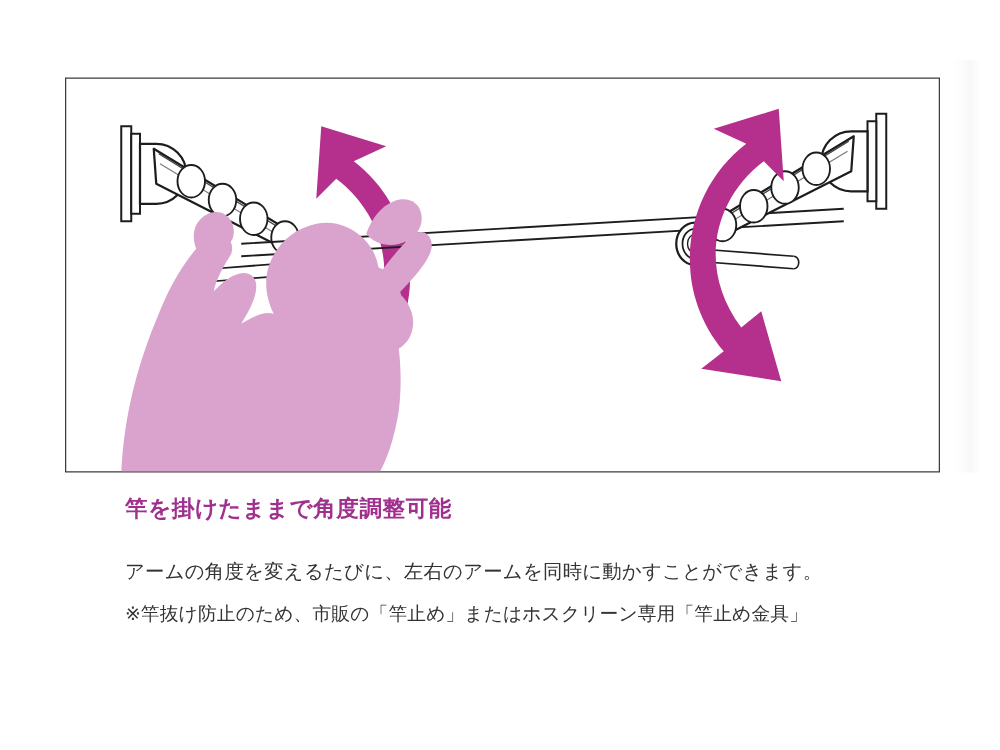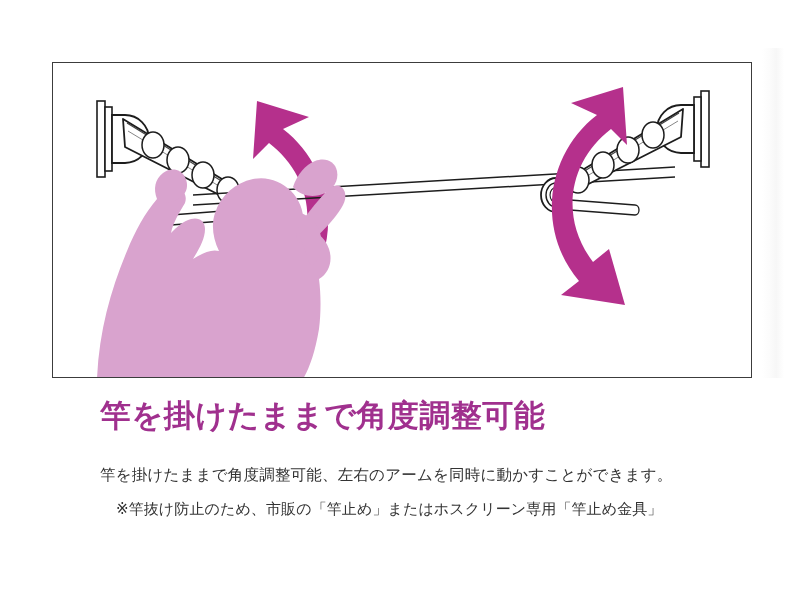--- a/index.html
+++ b/index.html
@@ -59,21 +59,21 @@
   
   .caption-block {
     position: absolute;
     left: 100px;
     top: 396px;
     width: 660px;
   }
 
   .headline {
     margin: 0;
-    font-size: 31px;
+    font-size: 18px;
     line-height: 1.28;
     font-weight: bold;
     color: #a0308e;
     letter-spacing: 0.5px;
     white-space: nowrap;
   }
 
   .body-lines {
     margin-top: 26px;
   }
@@ -86,21 +86,21 @@
     white-space: nowrap;
     margin: 0 0 9px 0;
   }
 
   .note-line {
     font-size: 15px;
     line-height: 1.6;
     color: #333333;
     letter-spacing: 0.1px;
     white-space: nowrap;
-    margin: 10px 0 0 16px;
+    margin: 10px 0 0 0;
   }
 </style>
 </head>
 <body>
 
 <div class="page">
 
   <div class="illustration-frame">
     <svg class="illustration-svg" viewBox="0 0 700 316" xmlns="http://www.w3.org/2000/svg">
 
@@ -230,19 +230,19 @@
     </svg>
   </div>
 
   <div class="edge-band"></div>
 
   <div class="caption-block">
 
     <h2 class="headline">竿を掛けたままで角度調整可能</h2>
 
     <div class="body-lines">
-      <p class="body-line">竿を掛けたままで角度調整可能、左右のアームを同時に動かすことができます。</p>
+      <p class="body-line">アームの角度を変えるたびに、左右のアームを同時に動かすことができます。</p>
       <p class="note-line">※竿抜け防止のため、市販の「竿止め」またはホスクリーン専用「竿止め金具」</p>
     </div>
 
   </div>
 
 </div>
 
 </body></html>

